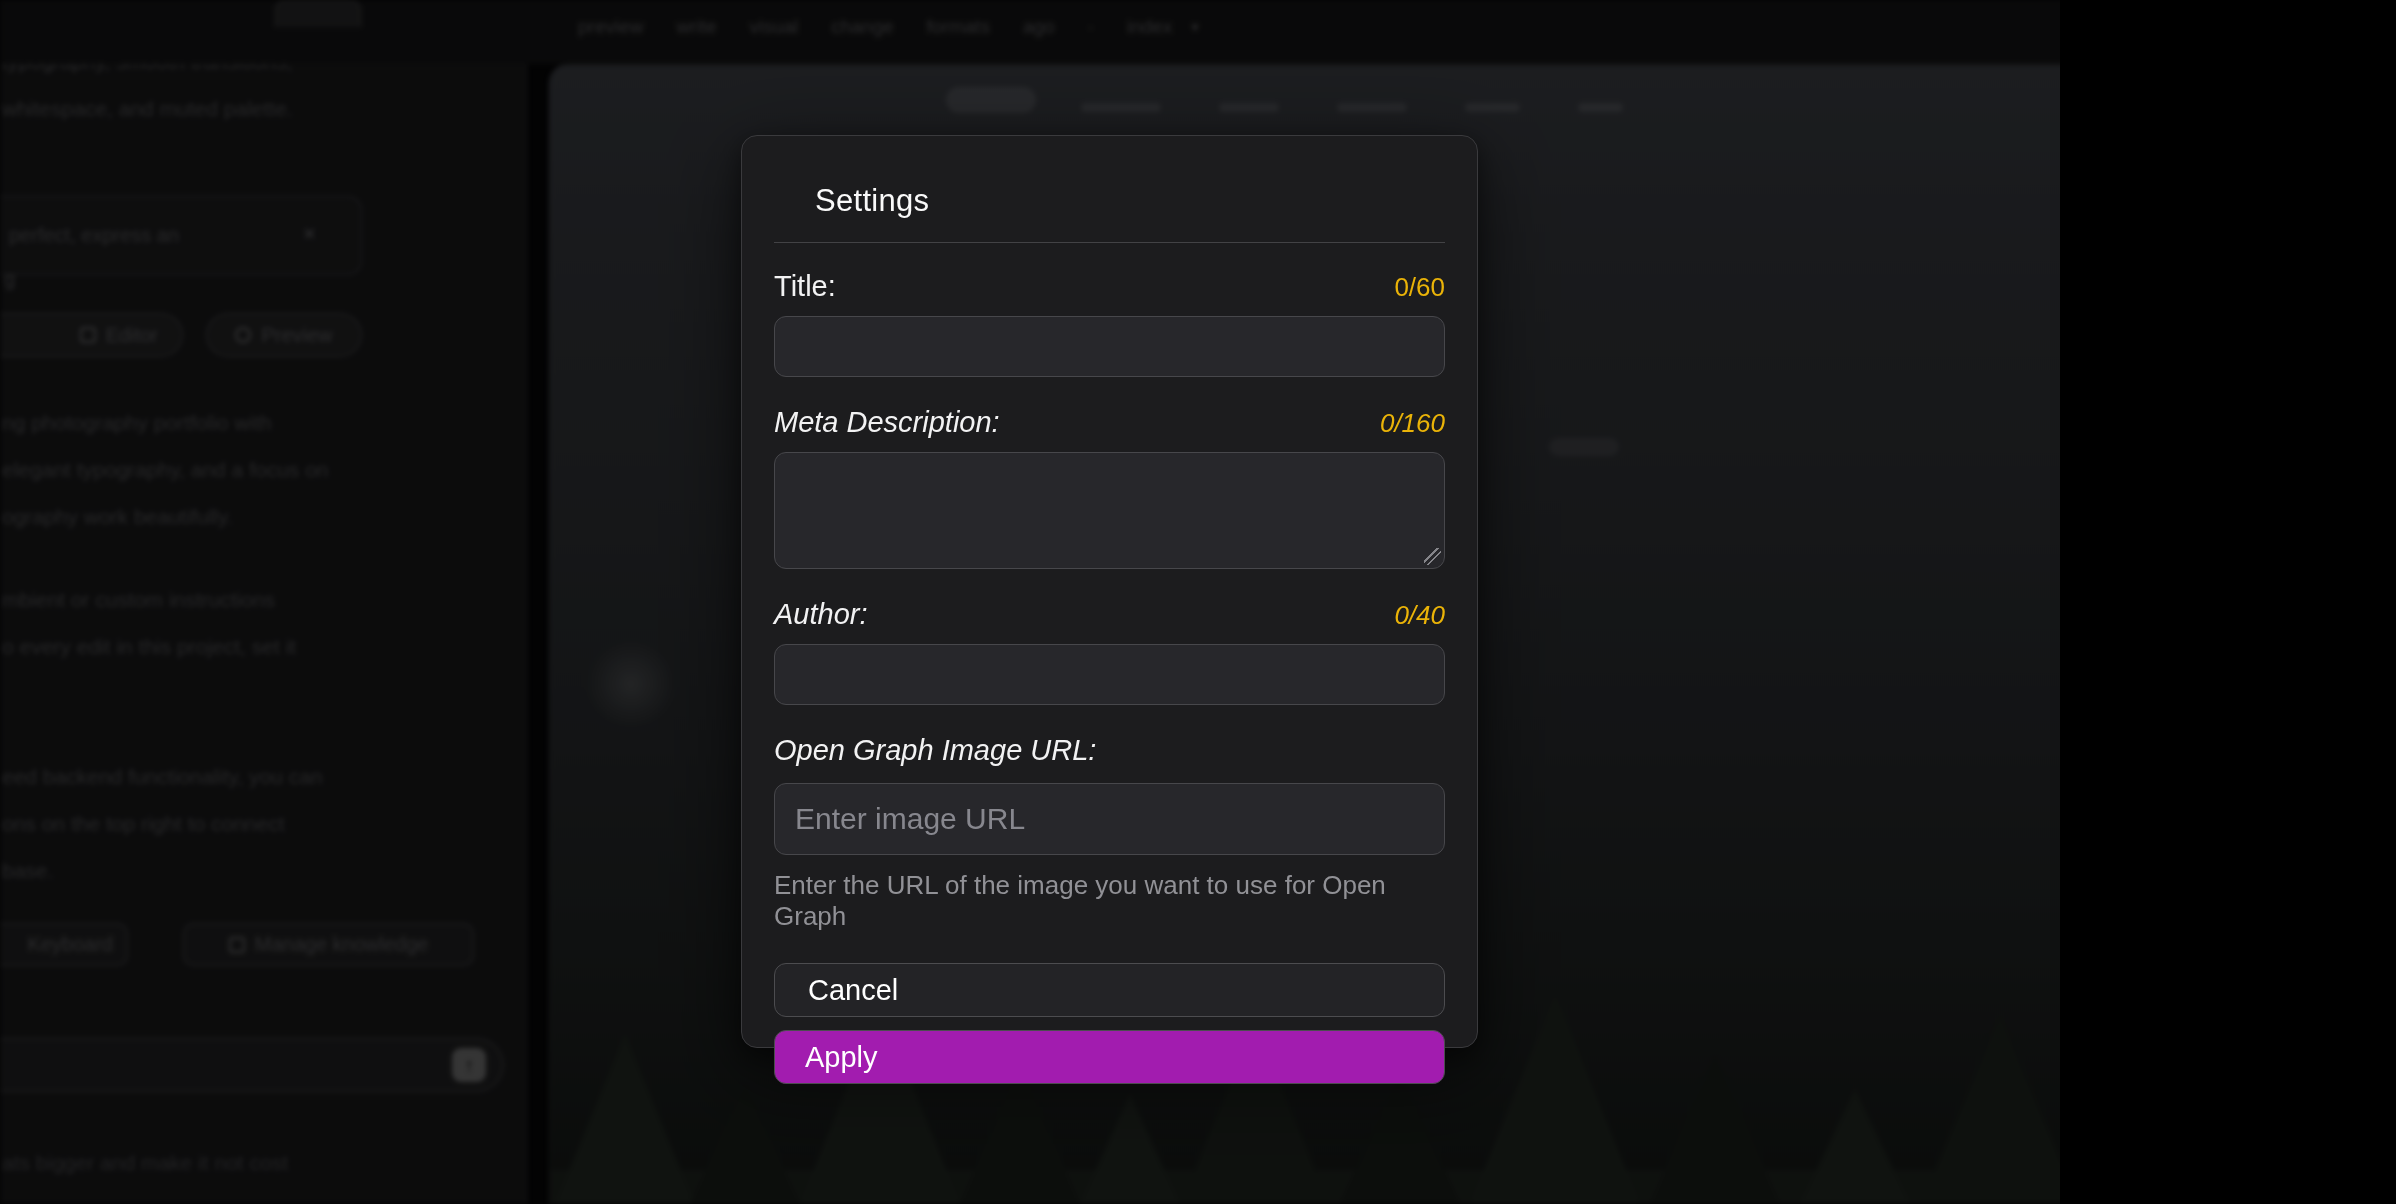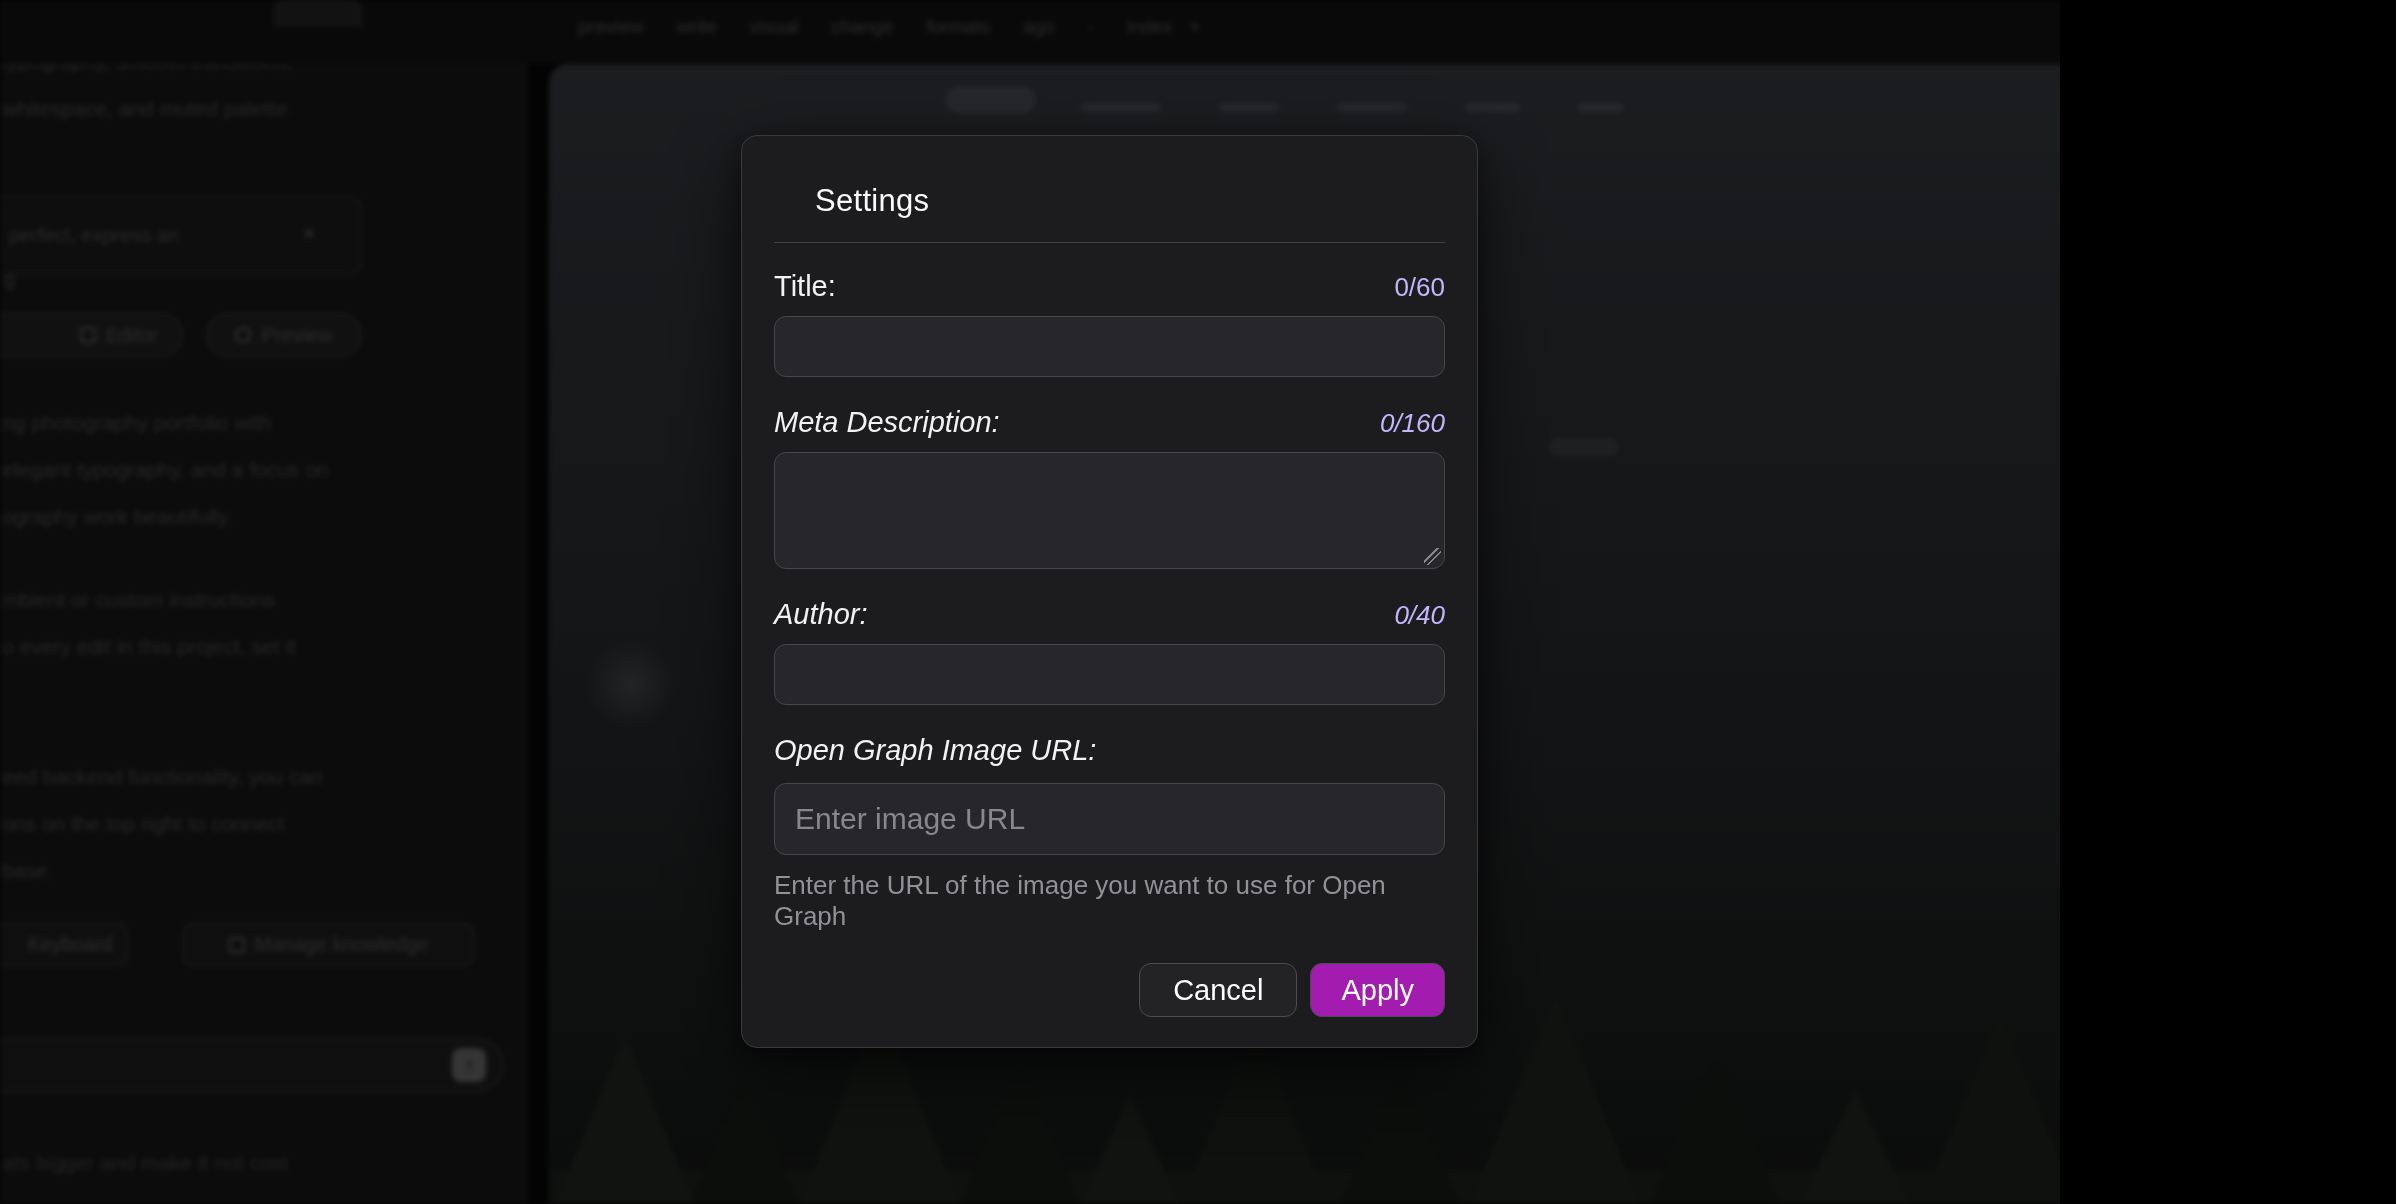--- a/index.html
+++ b/index.html
@@ -76,35 +76,35 @@
   .modal { position:absolute; left:741px; top:135px; width:737px; height:913px;
            background:#1c1c1e; border:1px solid #3a3a3d; border-radius:16px;
            box-shadow:0 24px 80px rgba(0,0,0,0.55), 0 8px 24px rgba(0,0,0,0.45);
            padding:0 32px; color:#f2f2f3; }
   .modal-title { margin:46px 0 0 41px; font-size:31px; font-weight:500; color:#fafafa;
                  letter-spacing:0.3px; line-height:38px; }
   .modal-divider { margin-top:22px; height:1px; background:#424245; border:none; }
   .field-head { display:flex; justify-content:space-between; align-items:baseline; }
   .field-head.g1 { margin-top:27px; } .field-head.g { margin-top:29px;font-style:italic; }
   .field-label { font-size:29px; color:#f2f2f3; }
-  .field-counter { font-size:26px; color:#c4b5fd;text-align:center; }
+  .field-counter { font-size:26px; color:#eab308;text-align:center; }
   .text-input { display:block; width:100%; height:61px; margin-top:13px; background:#27272b;
                 border:1px solid #47474b; border-radius:12px; font-size:29px; color:#ececf0;
                 padding:0 20px; outline:none; font-family:"Liberation Sans", sans-serif; }
   .textarea-wrap { position:relative; margin-top:13px; }
   .text-area { display:block; width:100%; height:117px; background:#27272b; resize:none;
                border:1px solid #47474b; border-radius:12px; font-size:29px; color:#ececf0;
                padding:14px 20px; outline:none; font-family:"Liberation Sans", sans-serif; }
   .resize-handle { position:absolute; right:4px; bottom:4px; width:17px; height:17px;
                    background:linear-gradient(135deg, transparent 0 9px, #85858a 9px 11px,
                               transparent 11px 13.5px, #85858a 13.5px 15.5px, transparent 15.5px); }
   .url-input { height:72px; margin-top:16px; font-size:30px; }
   .url-input::placeholder, .text-input::placeholder { color:#87878e; }
   .helper { margin-top:15px; font-size:26px; color:#919196; }
-  .btn-row { margin-top:31px; display:flex; justify-content:flex-end; gap:13px; }
+  .btn-row { margin-top:31px; display:flex; justify-content:flex-end; gap:13px;flex-direction:column; }
   .btn { height:54px; border-radius:12px; border:1px solid #4c4c4f; color:#ffffff; font-size:29px;
          display:flex; align-items:center; cursor:pointer; font-family:"Liberation Sans", sans-serif; }
   .btn-cancel { background:#232326; padding:0 33px; }
   .btn-apply { background:#a21caf; padding:0 30px; }
 </style>
 </head>
 <body>
 
 <div class="screen">
 

